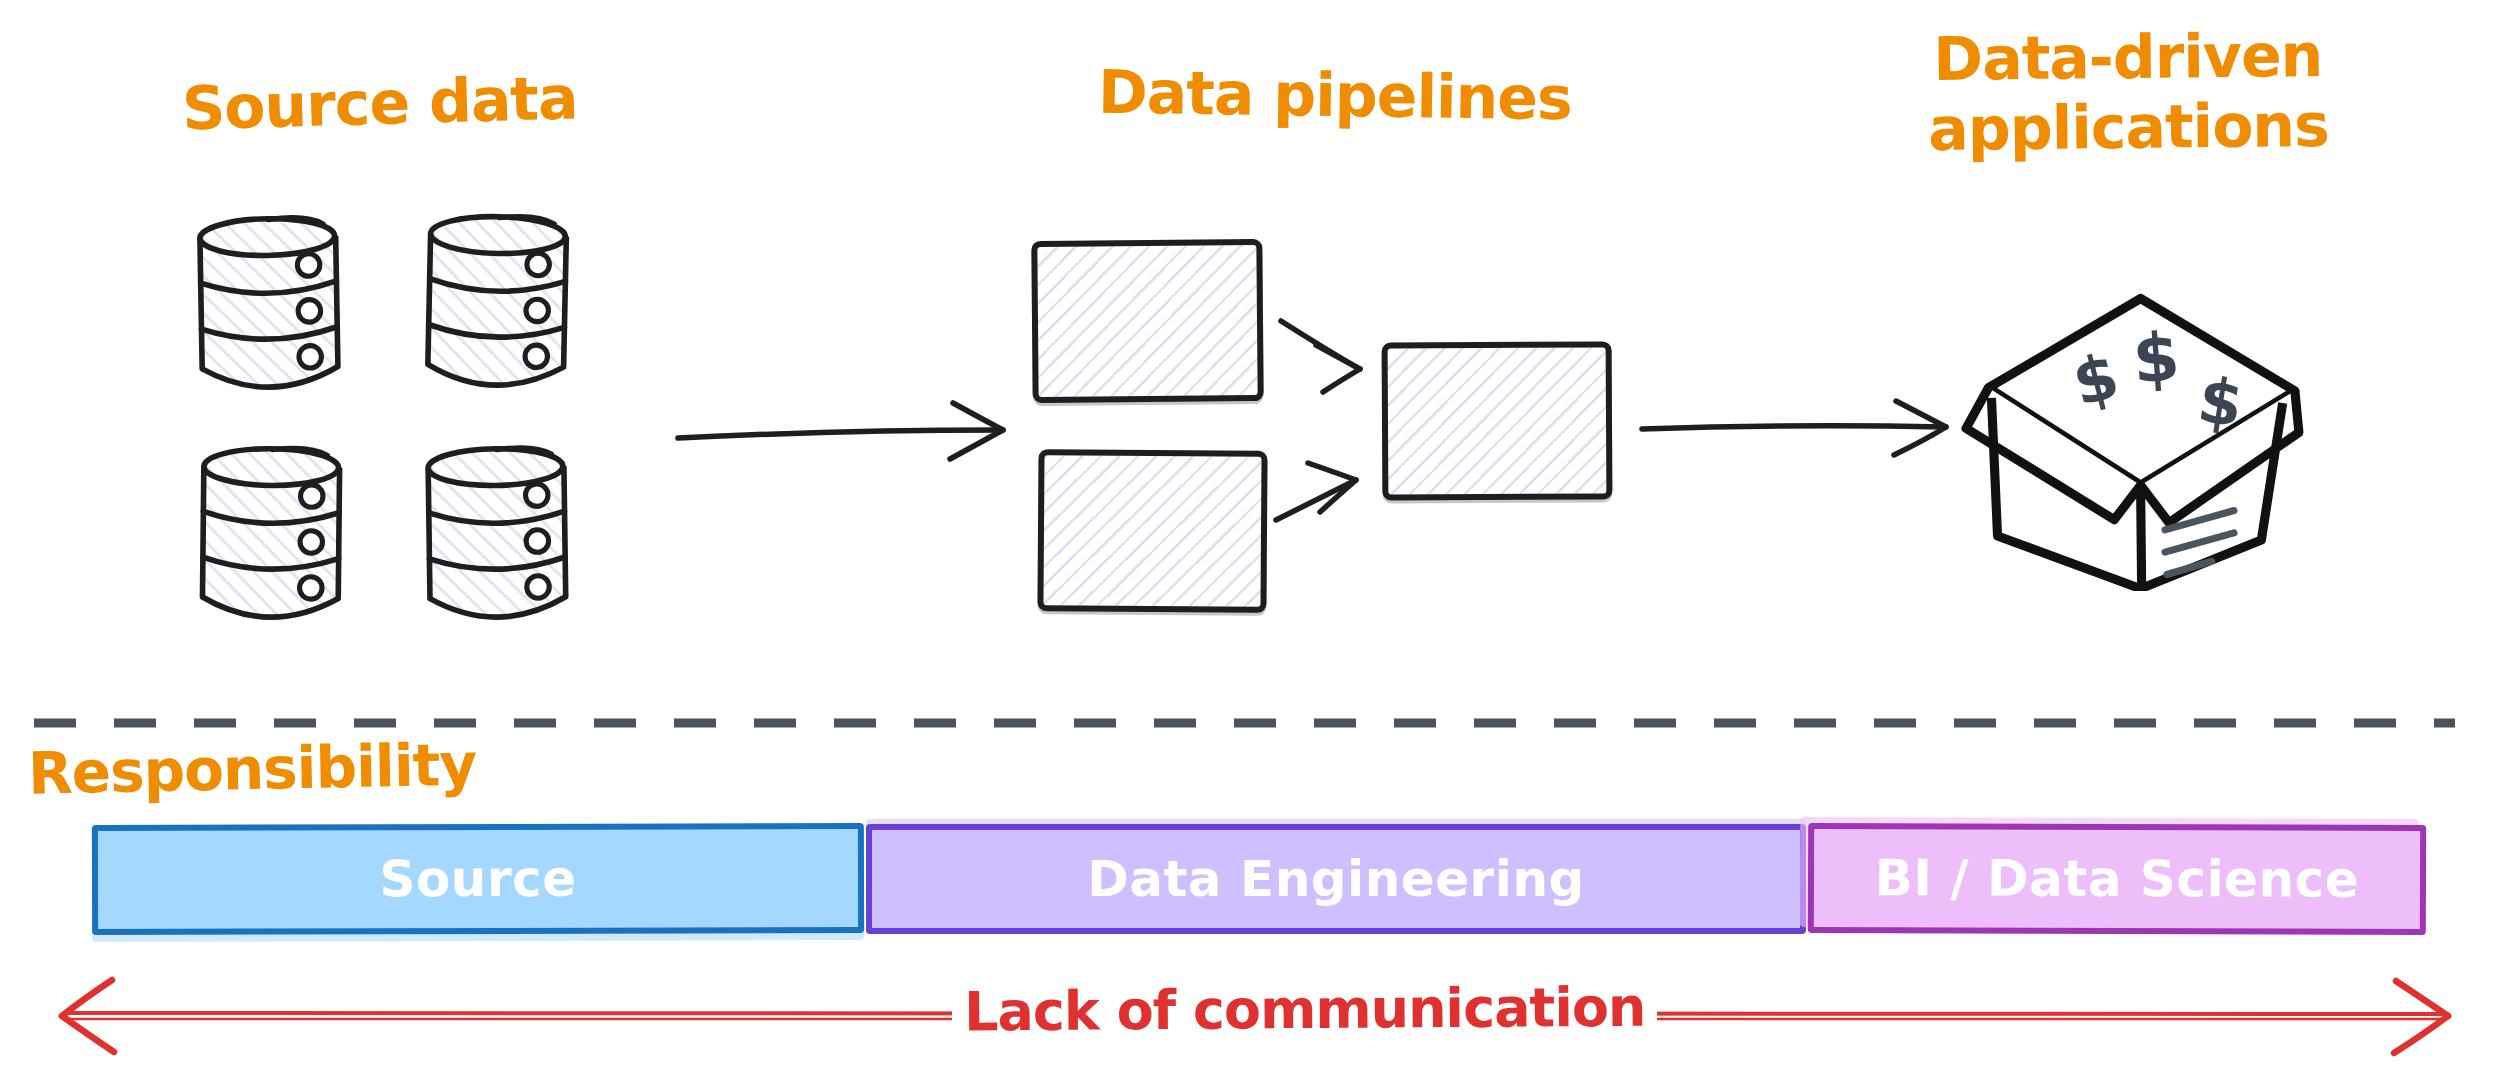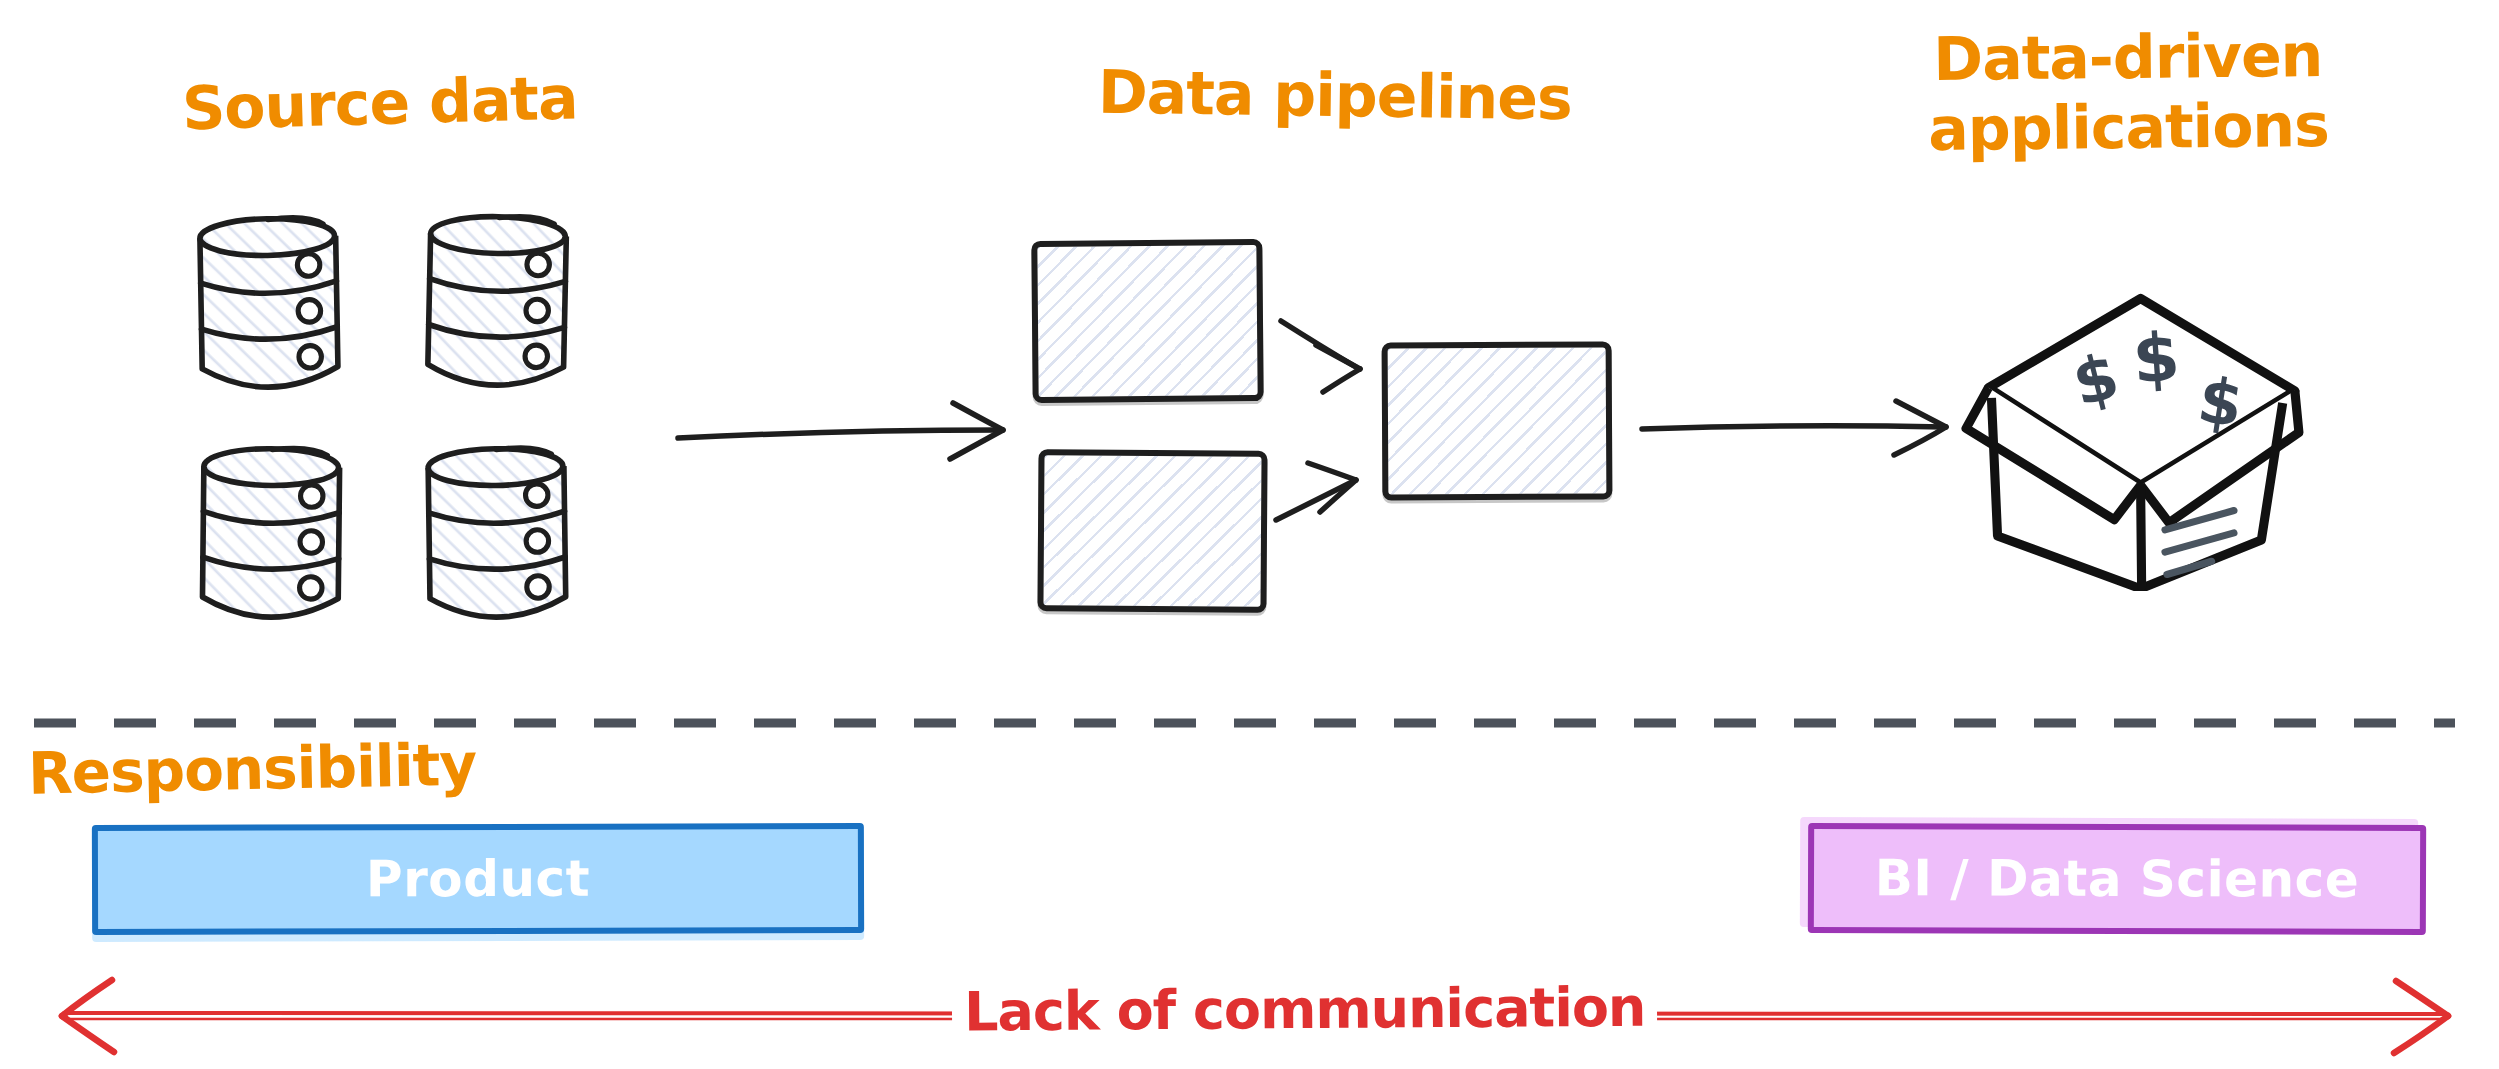--- a/index.html
+++ b/index.html
@@ -176,21 +176,24 @@
       <path d="M112,980 Q82,1000 62,1016" stroke-width="6.5"></path>
       <path d="M62,1016 Q86,1033 114,1052" stroke-width="6.5"></path>
       <path d="M2396,981 Q2426,1001 2448,1016" stroke-width="6.5"></path>
       <path d="M2448,1016 Q2424,1034 2394,1053" stroke-width="6.5"></path>
     </g>
   </svg>
 
   <div class="heading h-resp">Responsibility</div>
 
   <div class="bar bar-product" style="background: rgb(165, 216, 255); border-color: rgb(25, 113, 194);">
-    <span class="bar-label">Product</span>
+    <span class="bar-label">Source</span>
+  </div>
+  <div class="bar bar-de" style="background: rgb(208, 191, 255); border-color: rgb(103, 65, 217);">
+    <span class="bar-label">Data Engineering</span>
   </div>
   <div class="bar bar-bi" style="background: rgb(238, 190, 250); border-color: rgb(156, 54, 181);">
     <span class="bar-label">BI / Data Science</span>
   </div>
 
   <div class="comm-label">Lack of communication</div>
 
 </div>
 
 </body></html>

